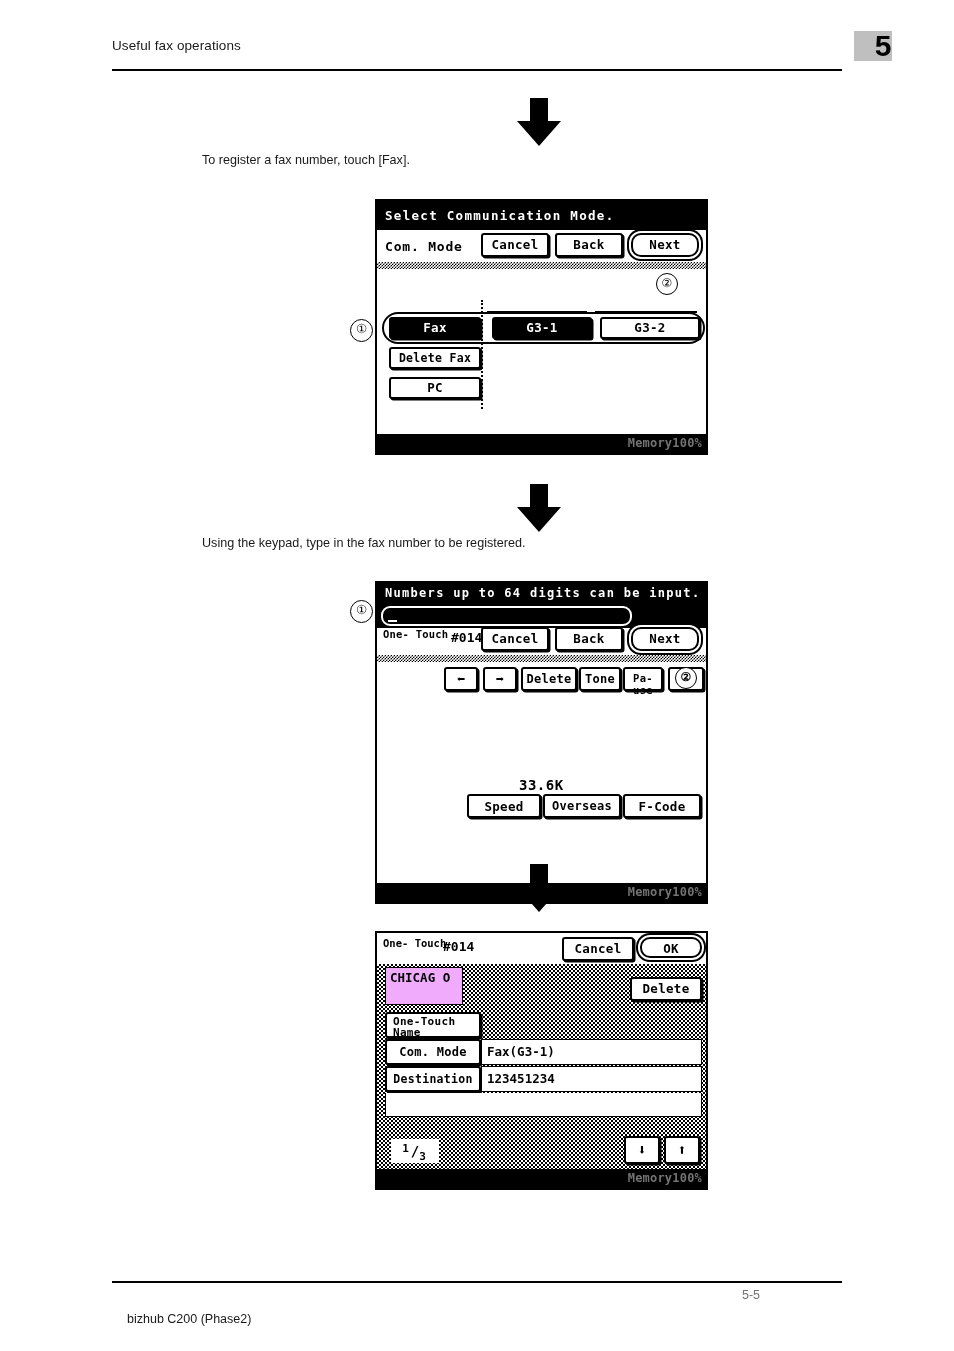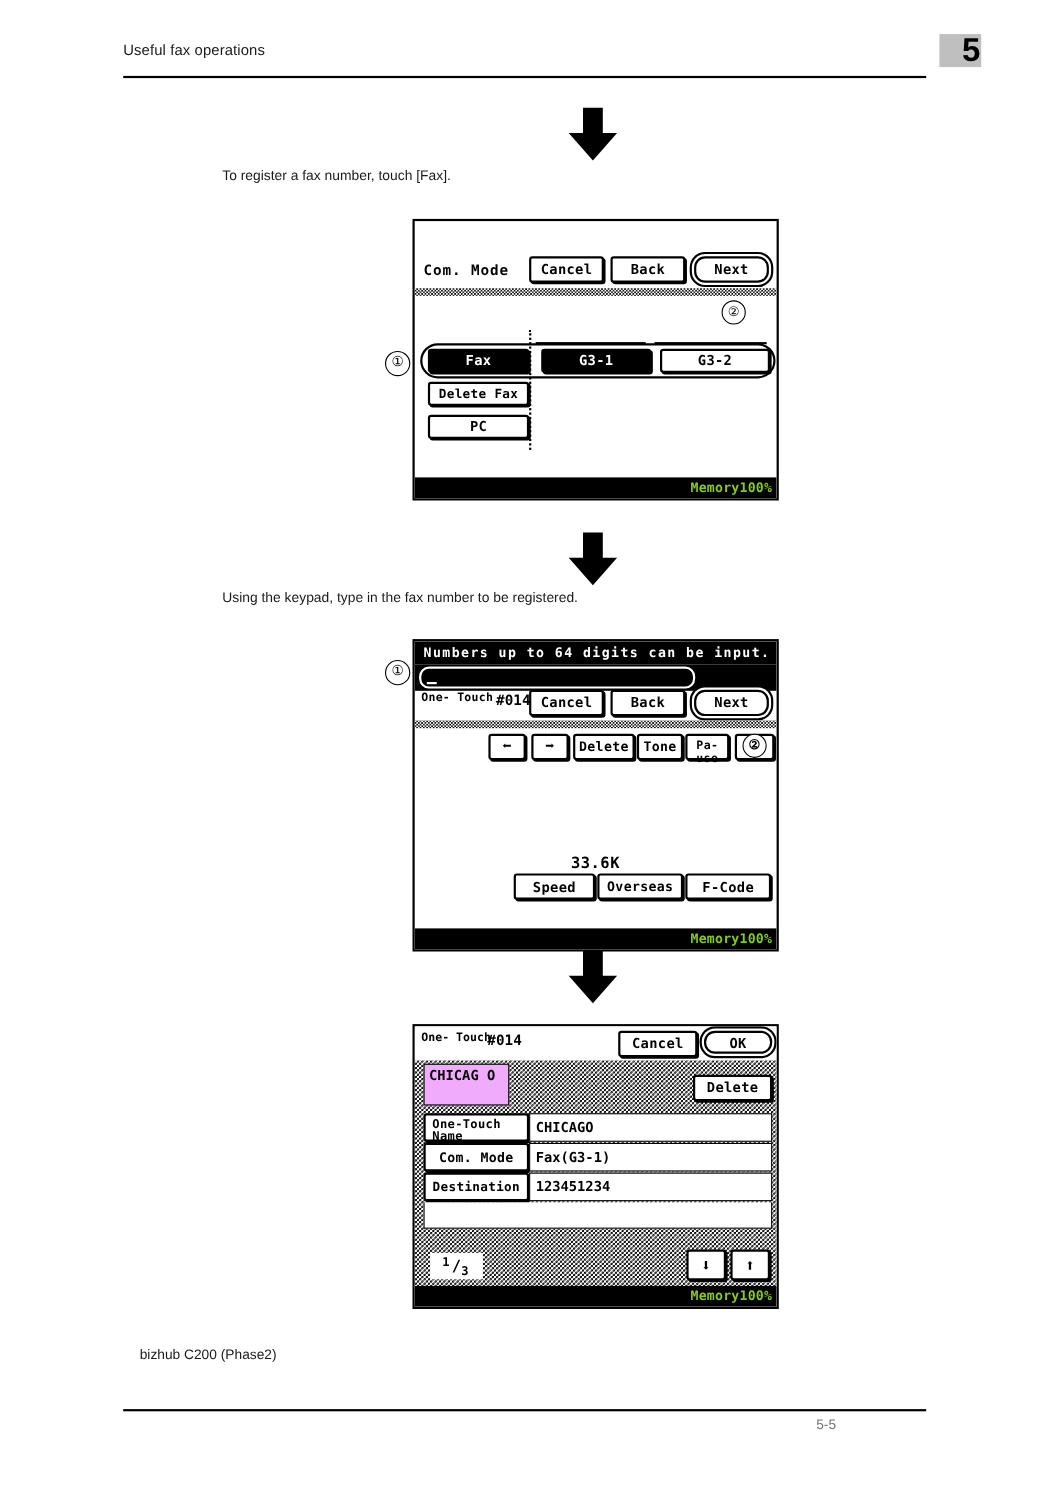--- a/index.html
+++ b/index.html
@@ -102,21 +102,21 @@
     box-sizing: border-box;
     white-space: nowrap;
   }
   .lcd-statusbar {
     position: absolute;
     left: 0;
     bottom: 0;
     width: 100%;
     height: 19px;
     background: #000;
-    color: #84cc16;
+    color: #737373;
     font-size: 12px;
     font-weight: bold;
     line-height: 19px;
     text-align: right;
     padding-right: 4px;
     box-sizing: border-box;
     letter-spacing: 0.2px;
     white-space: nowrap;
   }
 
@@ -214,21 +214,21 @@
     position: absolute;
     left: 112px;
     top: 1281px;
     width: 730px;
     height: 2px;
     background: #000;
   }
   #footer-left {
     position: absolute;
     left: 112px;
-    top: 1224px;
+    top: 1312px;
     font-size: 12.5px;
     color: #1a1a1a;
     white-space: nowrap;
     padding-left: 15px;
   }
   #footer-right {
     position: absolute;
     left: 742px;
     top: 1288px;
     width: 100px;
@@ -252,20 +252,21 @@
     <polygon points="21,2 39,2 39,25 52,25 30,50 8,25 21,25" fill="#000"></polygon>
   </svg>
 </div>
 
 <div class="body-text" style="left:202px; top:152px;">To register a fax number, touch [Fax].</div>
 
 <div class="callout" style="left:350px; top:319px;">①</div>
 
 <div class="lcd" id="panel1" style="left:375px; top:199px; height:256px;">
 
+  <div class="lcd-titlebar">Select Communication Mode.</div>
 
   <div style="position:absolute; left:8px; top:38px; font-size:13px; font-weight:bold; letter-spacing:0.8px; white-space:nowrap;">Com. Mode</div>
 
   <div class="btn" style="left:104px; top:32px; width:68px; height:24px; line-height:20px;">Cancel</div>
   <div class="btn" style="left:178px; top:32px; width:68px; height:24px; line-height:20px;">Back</div>
   <div class="btn emph" style="left:254px; top:32px; width:68px; height:24px; line-height:20px;">Next</div>
 
   <div class="hatch-thin" style="position:absolute; left:0; top:61px; width:100%; height:7px;"></div>
 
   <div class="callout inpanel" style="position:absolute; left:279px; top:72px;">②</div>
@@ -290,21 +291,21 @@
 <div class="down-arrow" style="left:509px; top:482px;">
   <svg viewBox="0 0 60 52" width="60" height="52" aria-hidden="true">
     <polygon points="21,2 39,2 39,25 52,25 30,50 8,25 21,25" fill="#000"></polygon>
   </svg>
 </div>
 
 <div class="body-text" style="left:202px; top:535px;">Using the keypad, type in the fax number to be registered.</div>
 
 <div class="callout" style="left:350px; top:600px;">①</div>
 
-<div class="lcd" id="panel2" style="left:375px; top:581px; height:284px;">
+<div class="lcd" id="panel2" style="left:375px; top:581px; height:323px;">
 
   <div class="lcd-titlebar" style="height:21px; line-height:21px; font-size:12px;">Numbers up to 64 digits can be input.</div>
 
   <div style="position:absolute; left:0; top:21px; width:100%; height:24px; background:#000;"></div>
 
   <div style="position:absolute; left:4px; top:23px; width:251px; height:20px; background:#000; border:2px solid #fff; border-radius:9px; box-sizing:border-box;"></div>
   <div style="position:absolute; left:11px; top:37px; width:9px; height:2px; background:#fff;"></div>
 
   <div style="position:absolute; left:6px; top:46px; font-size:10.5px; font-weight:bold; line-height:10px; letter-spacing:0.2px;">
     <span class="l1">One-</span>
@@ -365,21 +366,20 @@
     <span class="l1">CHICAG</span>
     <span class="l2">O</span>
   </div>
 
   <div class="btn" style="left:253px; top:44px; width:72px; height:24px; line-height:20px;">Delete</div>
 
   <div class="btn two-line" style="left:8px; top:79px; width:96px; height:26px; font-size:11px; text-align:left; padding-left:6px; line-height:11px; padding-top:2px;">
     <span class="l1">One-Touch</span>
     <span class="l2">Name</span>
   </div>
-  <div class="fld-val" style="left:104px; top:79px; width:221px; height:26px; line-height:24px;">CHICAGO</div>
 
   <div class="btn" style="left:8px; top:106px; width:96px; height:26px; font-size:12px; line-height:23px;">Com. Mode</div>
   <div class="fld-val" style="left:104px; top:106px; width:221px; height:26px; line-height:24px;">Fax(G3-1)</div>
 
   <div class="btn" style="left:8px; top:133px; width:96px; height:26px; font-size:11.5px; line-height:23px;">Destination</div>
   <div class="fld-val" style="left:104px; top:133px; width:221px; height:26px; line-height:24px;">123451234</div>
 
   <div style="position:absolute; left:8px; top:160px; width:317px; height:24px; background:#fff; border:1.5px solid #000; border-top:none; box-sizing:border-box;"></div>
 
   <div style="position:absolute; left:14px; top:206px; width:48px; height:24px; background:#fff; font-size:11px; font-weight:bold; line-height:24px; text-align:center;">

